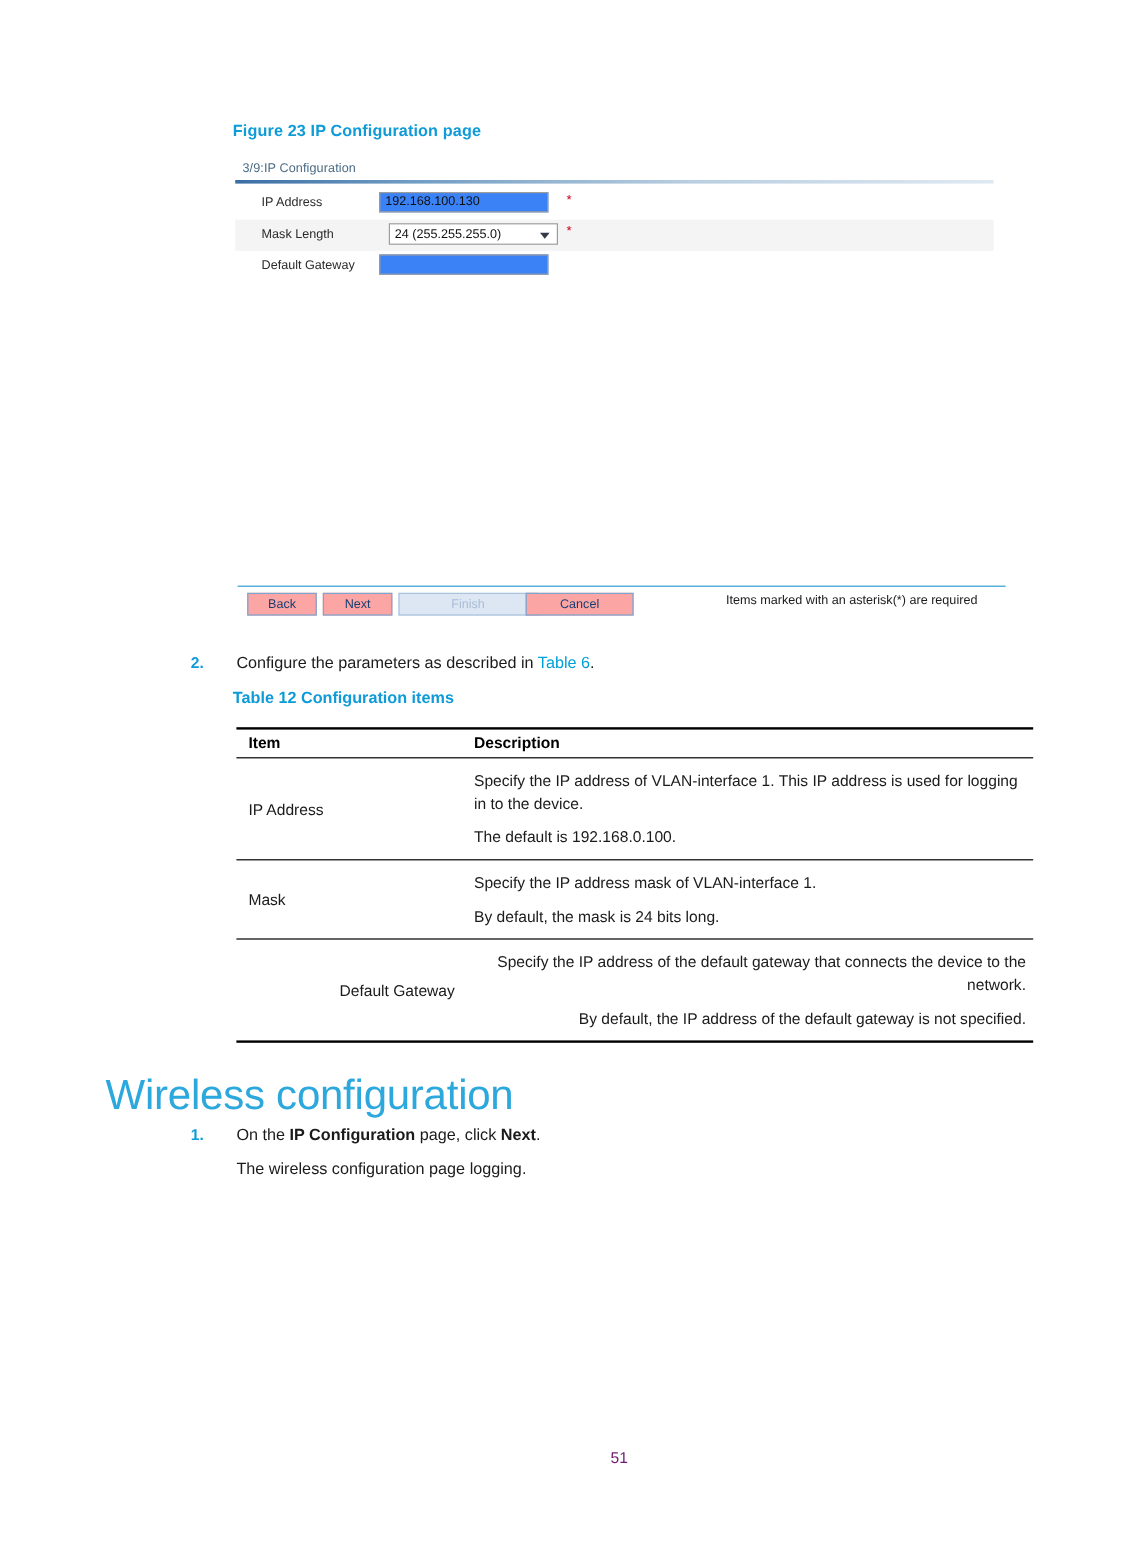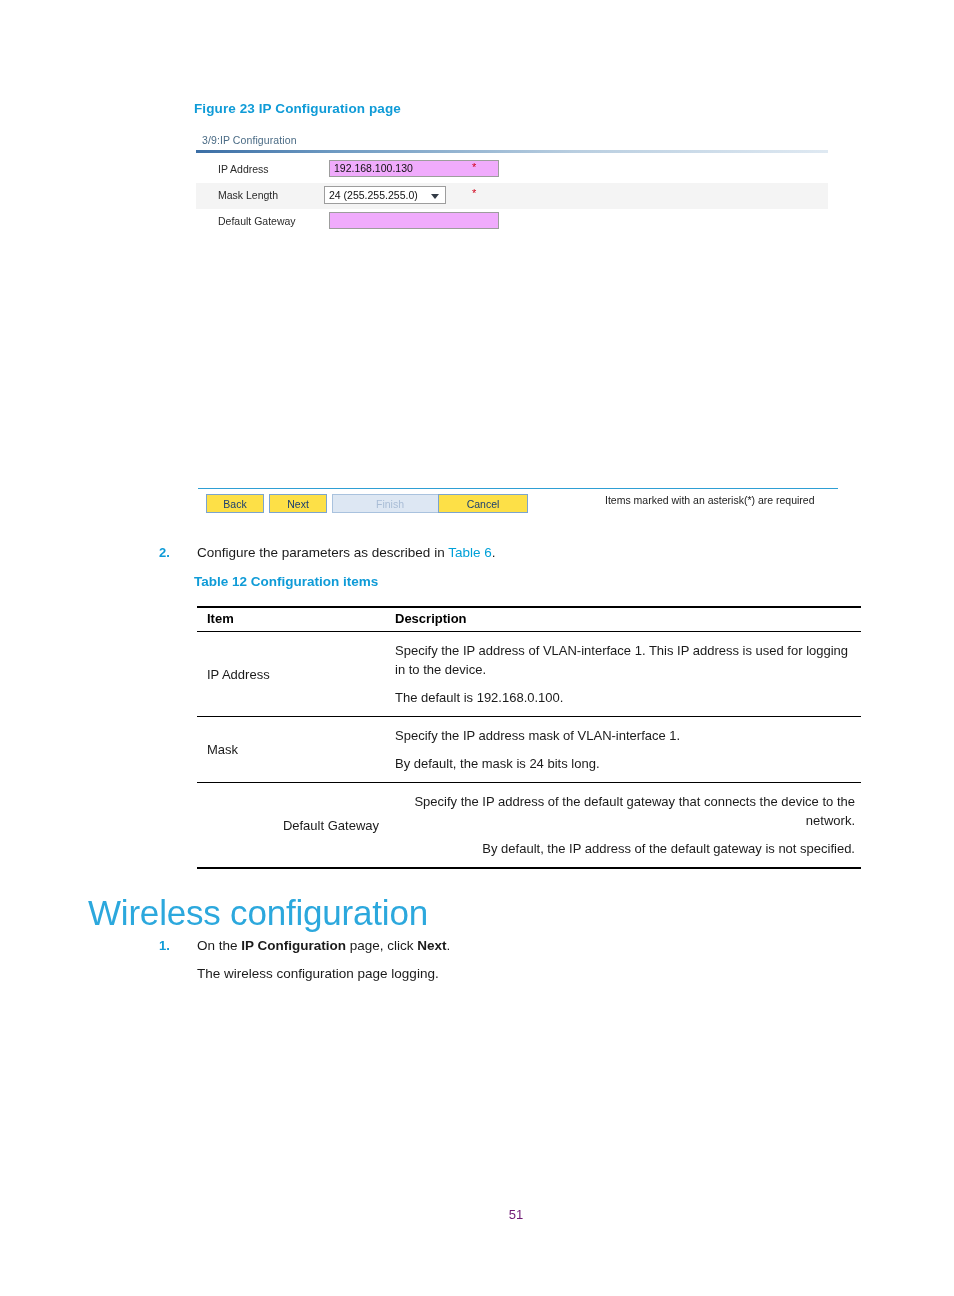--- a/index.html
+++ b/index.html
@@ -71,41 +71,41 @@
     position: absolute;
     left: 22px;
     top: 6px;
     font-size: 10.5px;
     color: #2b2b2b;
     font-family: "Liberation Sans", sans-serif;
   }
 
   .form-input {
     position: absolute;
-    left: 133px;
+    left: 120px;
     top: 3px;
-    width: 170px;
+    width: 141px;
     height: 17px;
     border: 1px solid #9d9d9d;
-    background: #f0abfc;
+    background: #3b82f6;
     font-size: 10.5px;
     font-family: "Liberation Sans", sans-serif;
     color: #111111;
     padding: 0 0 0 4px;
     box-sizing: border-box;
     line-height: 17px;
     border-radius: 0;
     outline: none;
   }
 
   .form-select {
     position: absolute;
     left: 128px;
     top: 3px;
-    width: 122px;
+    width: 141px;
     height: 18px;
     border: 1px solid #9d9d9d;
     background: #ffffff;
     box-sizing: border-box;
   }
   .form-select .sel-text {
     position: absolute;
     left: 4px;
     top: 2px;
     font-size: 10.5px;
@@ -141,21 +141,21 @@
     width: 640px;
     height: 1px;
     background: #2e9fd4;
   }
 
   .wiz-button {
     position: absolute;
     top: 363px;
     height: 19px;
     border: 1px solid #7ba4cf;
-    background: #fde047;
+    background: #fca5a5;
     font-size: 10.5px;
     font-family: "Liberation Sans", sans-serif;
     color: #1b3e70;
     text-align: center;
     line-height: 19px;
     box-sizing: border-box;
     padding: 0;
   }
   .wiz-button.disabled {
     color: #a9bdd6;

